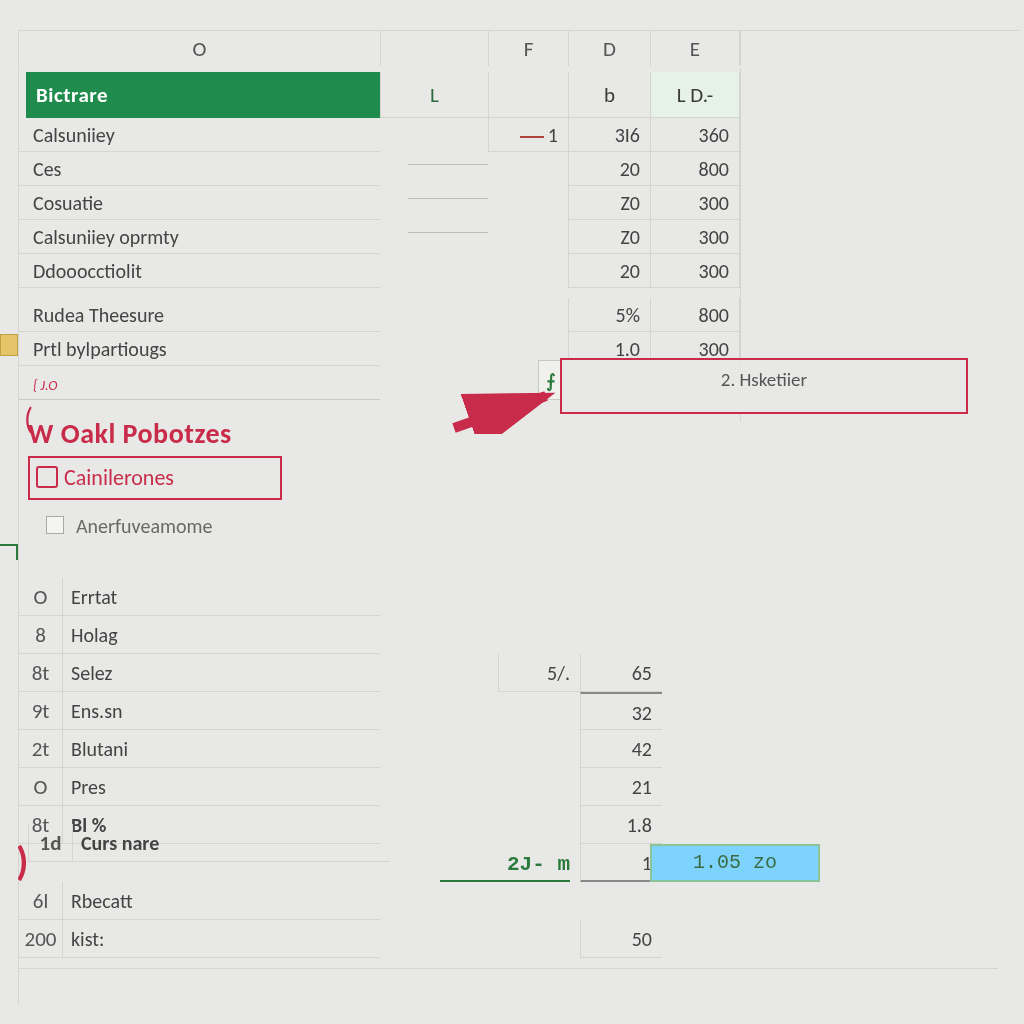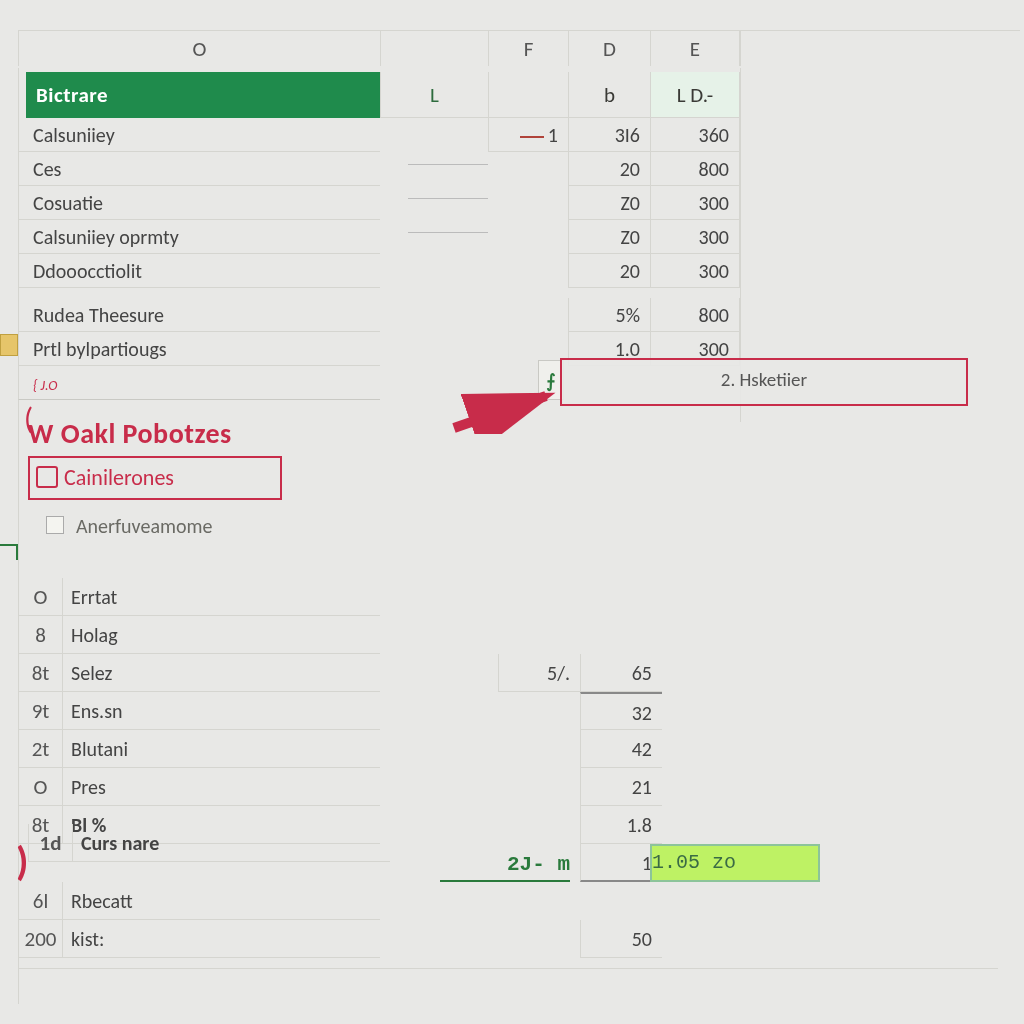--- a/index.html
+++ b/index.html
@@ -77,21 +77,21 @@
   .cell.e { left: 650px; width: 90px; text-align:right; padding-right:10px; border-right:1px solid #d5d5d0;}
   .underline-small { display:inline-block; width:24px; border-bottom:2px solid #b0433a; margin-right:4px; vertical-align:middle;}
   .sep-lines { position:absolute; left:408px; width:80px; }
   .sep-lines div { border-bottom:1px solid #bbb; margin-top:12px; width:80px;}
   
   .callout-band {
     position: absolute;
     left: 560px;
     top: 358px;
     width: 408px;
-    height: 48px;
+    height: 56px;
     border: 2px solid #c82c4a;
     background: rgba(232,232,230,0.9);
     display: flex;
     justify-content: space-between;
   }
   .callout-band .btn {
     flex: 1;
     border-right: 1px solid #c9c9c4;
     text-align: center;
     line-height: 40px;
@@ -144,22 +144,22 @@
   }
   .low-val {
     position:absolute; width:82px; height:38px; line-height:38px; text-align:right;
     padding-right:10px; color:#444; font-size:20px;
     border-left:1px solid #d5d5d0; border-bottom:1px solid #d5d5d0;
   }
   .green-txt { color:#2a7a3c; font-weight:600; }
   .bold-row { font-weight:600; }
   .sel-e {
     position:absolute; left:650px; width:170px; height:38px;
-    background:#bef264; border:2px solid #8cc49a;
-    line-height:34px; color:#3a6b45;
+    background:#7dd3fc; border:2px solid #8cc49a;
+    line-height:34px; text-align:center; color:#3a6b45;
     font-family: "Courier New", monospace; font-size:20px;
   }
   .left-stub {
     position:absolute; left:0; top:334px; width:18px; height:22px;
     background:#e6c56a; border:1px solid #c0a040;
   }
   .left-stub2 {
     position:absolute; left:0; top:544px; width:18px; height:16px;
     border-top:2px solid #2a7a3c; border-right:2px solid #2a7a3c;
   }

